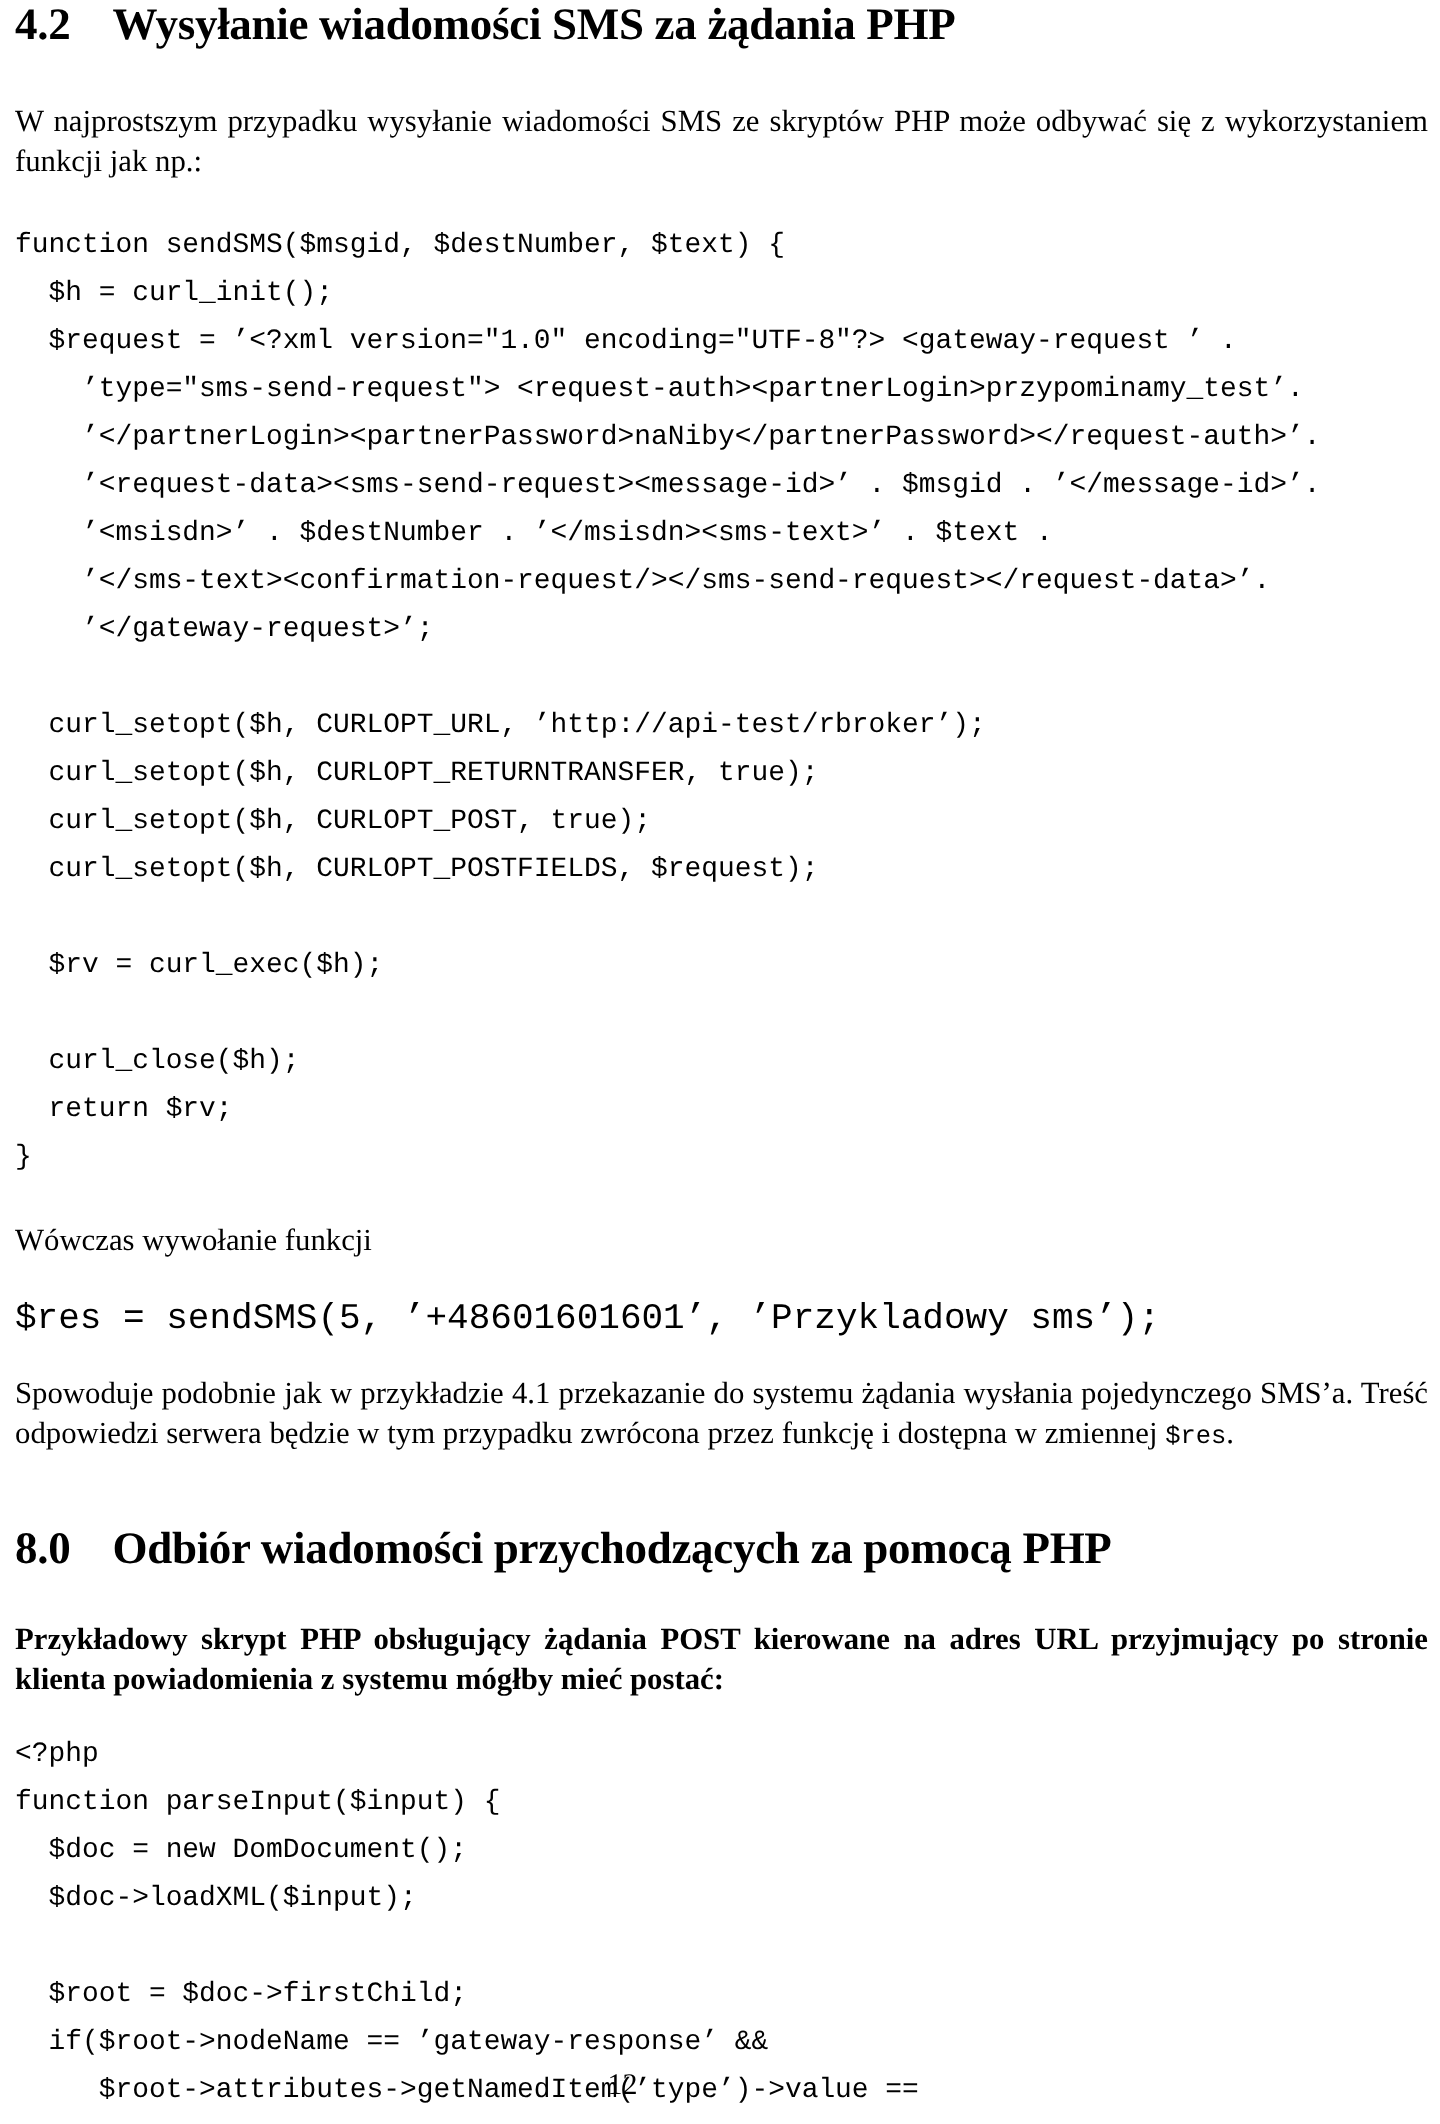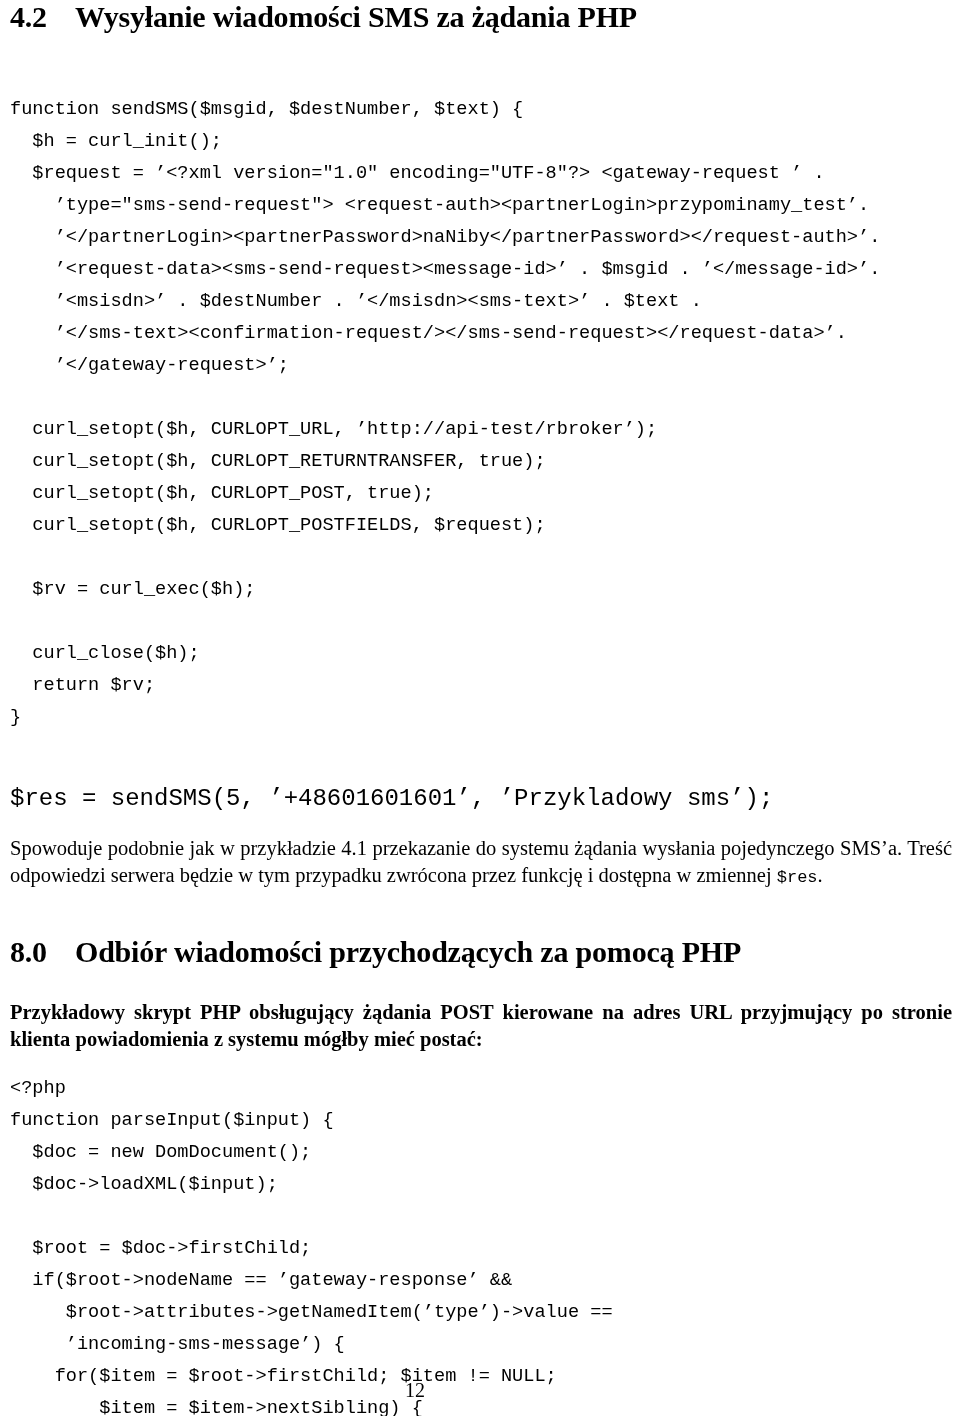--- a/index.html
+++ b/index.html
@@ -113,20 +113,21 @@
 <div class="page">
   <div class="content">
 
     <h2 class="section-heading">
       <span class="sec-num">4.2</span>
       <span class="sec-title">Wysyłanie wiadomości SMS za żądania PHP</span>
     </h2>
 
     <div class="sp-34"></div>
 
+    <p class="body-text">W najprostszym przypadku wysyłanie wiadomości SMS ze skryptów PHP może odbywać się z wykorzystaniem funkcji jak np.:</p>
 
     <div class="sp-26"></div>
 
     <pre class="code-block">function sendSMS($msgid, $destNumber, $text) {
   $h = curl_init();
   $request = ’&lt;?xml version="1.0" encoding="UTF-8"?&gt; &lt;gateway-request ’ .
     ’type="sms-send-request"&gt; &lt;request-auth&gt;&lt;partnerLogin&gt;przypominamy_test’.
     ’&lt;/partnerLogin&gt;&lt;partnerPassword&gt;naNiby&lt;/partnerPassword&gt;&lt;/request-auth&gt;’.
     ’&lt;request-data&gt;&lt;sms-send-request&gt;&lt;message-id&gt;’ . $msgid . ’&lt;/message-id&gt;’.
     ’&lt;msisdn&gt;’ . $destNumber . ’&lt;/msisdn&gt;&lt;sms-text&gt;’ . $text .
@@ -139,20 +140,21 @@
   curl_setopt($h, CURLOPT_POSTFIELDS, $request);
 
   $rv = curl_exec($h);
 
   curl_close($h);
   return $rv;
 }</pre>
 
     <div class="sp-26"></div>
 
+    <p class="body-text">Wówczas wywołanie funkcji</p>
 
     <div class="sp-26"></div>
 
     <pre class="code-line">$res = sendSMS(5, ’+48601601601’, ’Przykladowy sms’);</pre>
 
     <div class="sp-24"></div>
 
     <p class="body-text"><span>Spowoduje podobnie jak w przykładzie 4.1 przekazanie do systemu żądania wysłania pojedynczego SMS’a. Treść odpowiedzi serwera będzie w tym przypadku zwrócona przez funkcję i dostępna w zmiennej </span><span class="mono-inline">$res</span><span>.</span></p>
 
     <div class="sp-44"></div>

